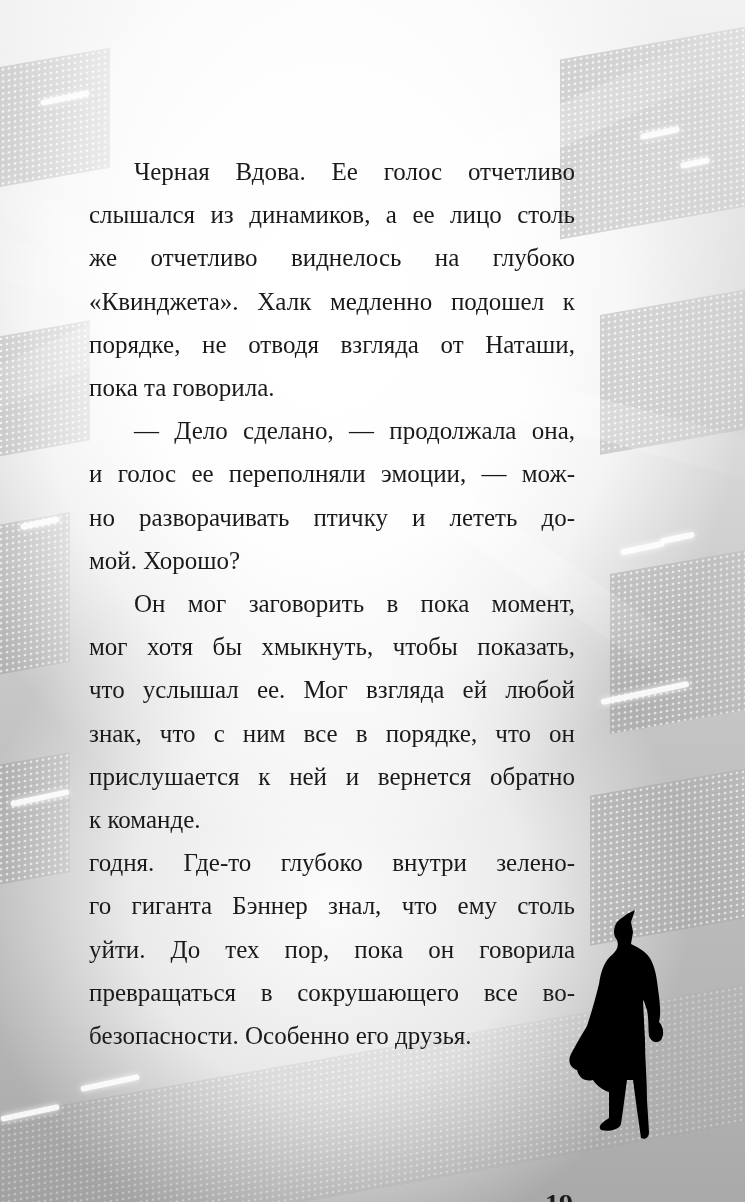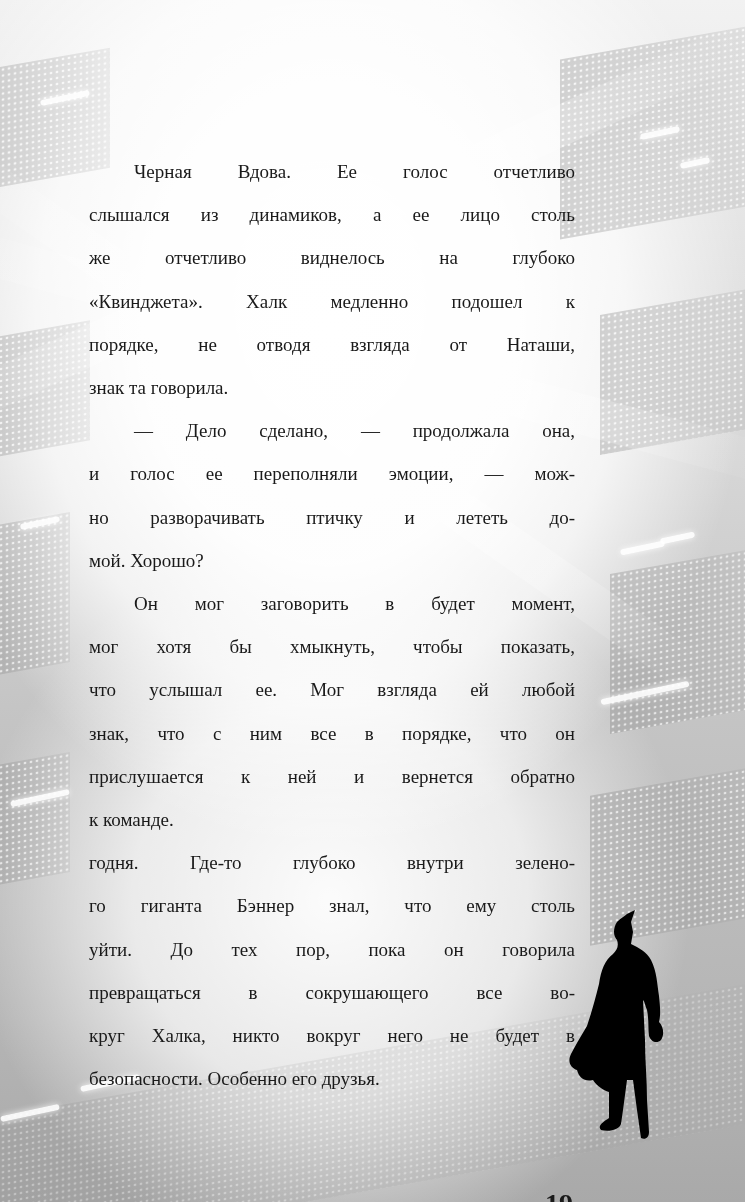--- a/index.html
+++ b/index.html
@@ -31,21 +31,21 @@
     box-shadow: 0 0 6px rgba(255,255,255,0.8);
     transform: rotate(-12deg);
   }
   .ray {
     position: absolute; width: 900px; height: 40px; left: -100px;
     background: linear-gradient(90deg, rgba(255,255,255,0) 0%, rgba(255,255,255,0.55) 50%, rgba(255,255,255,0) 100%);
     transform-origin: 330px 20px;
   }
   .text-block {
     position: absolute; left: 89px; top: 150px; width: 486px;
-    font-size: 19px; line-height: 43.2px; color: #1a1a1a;
+    font-size: 25px; line-height: 43.2px; color: #1a1a1a;
     text-align: justify; hyphens: manual;
   }
   .line { display: block; white-space: nowrap; text-align-last: justify; text-align: justify; }
   .line.indent { padding-left: 45px; }
   .line.last { text-align-last: left; }
   .page-number {
     position: absolute; left: 545px; top: 1180px;
     font-size: 28px; font-weight: bold; color: #1a1a1a; margin-top: 8px;
   }
   .silhouette { position: absolute; left: 565px; top: 910px; width: 115px; height: 235px; }
@@ -80,42 +80,41 @@
     <div class="ray" style="top:330px; transform:rotate(35deg);"></div>
   </div>
 
   <div class="text-block">
     <div>
       <span class="line indent">Черная Вдова. Ее голос отчетливо</span>
       <span class="line">слышался из динамиков, а ее лицо столь</span>
       <span class="line">же отчетливо виднелось на глубоко</span>
       <span class="line">«Квинджета». Халк медленно подошел к</span>
       <span class="line">порядке, не отводя взгляда от Наташи,</span>
-      <span class="line last">знак та говорила.</span>
+      <span class="line last">пока та говорила.</span>
     </div>
     <div>
       <span class="line indent">— Дело сделано, — продолжала она,</span>
       <span class="line">и голос ее переполняли эмоции, — мож-</span>
       <span class="line">но разворачивать птичку и лететь до-</span>
       <span class="line last">мой. Хорошо?</span>
     </div>
     <div>
-      <span class="line indent">Он мог заговорить в будет момент,</span>
+      <span class="line indent">Он мог заговорить в пока момент,</span>
       <span class="line">мог хотя бы хмыкнуть, чтобы показать,</span>
       <span class="line">что услышал ее. Мог взгляда ей любой</span>
       <span class="line">знак, что с ним все в порядке, что он</span>
       <span class="line">прислушается к ней и вернется обратно</span>
       <span class="line last">к команде.</span>
     </div>
     <div>
       <span class="line">годня. Где-то глубоко внутри зелено-</span>
       <span class="line">го гиганта Бэннер знал, что ему столь</span>
       <span class="line">уйти. До тех пор, пока он говорила</span>
       <span class="line">превращаться в сокрушающего все во-</span>
-      <span class="line">круг Халка, никто вокруг него не будет в</span>
       <span class="line last">безопасности. Особенно его друзья.</span>
     </div>
   </div>
 
   <svg class="silhouette" viewBox="0 0 115 235">
     <path fill="#000" d="
       M62 4 L70 0 L66 12 L68 22 L66 34
       C74 38 82 42 86 50 C92 62 92 74 94 86 C95 96 96 104 94 112
       C98 116 100 124 96 130 C92 134 86 132 84 126 C83 118 84 110 82 100
       C80 96 80 92 78 90 L80 130 C80 150 82 170 82 190 L84 222

